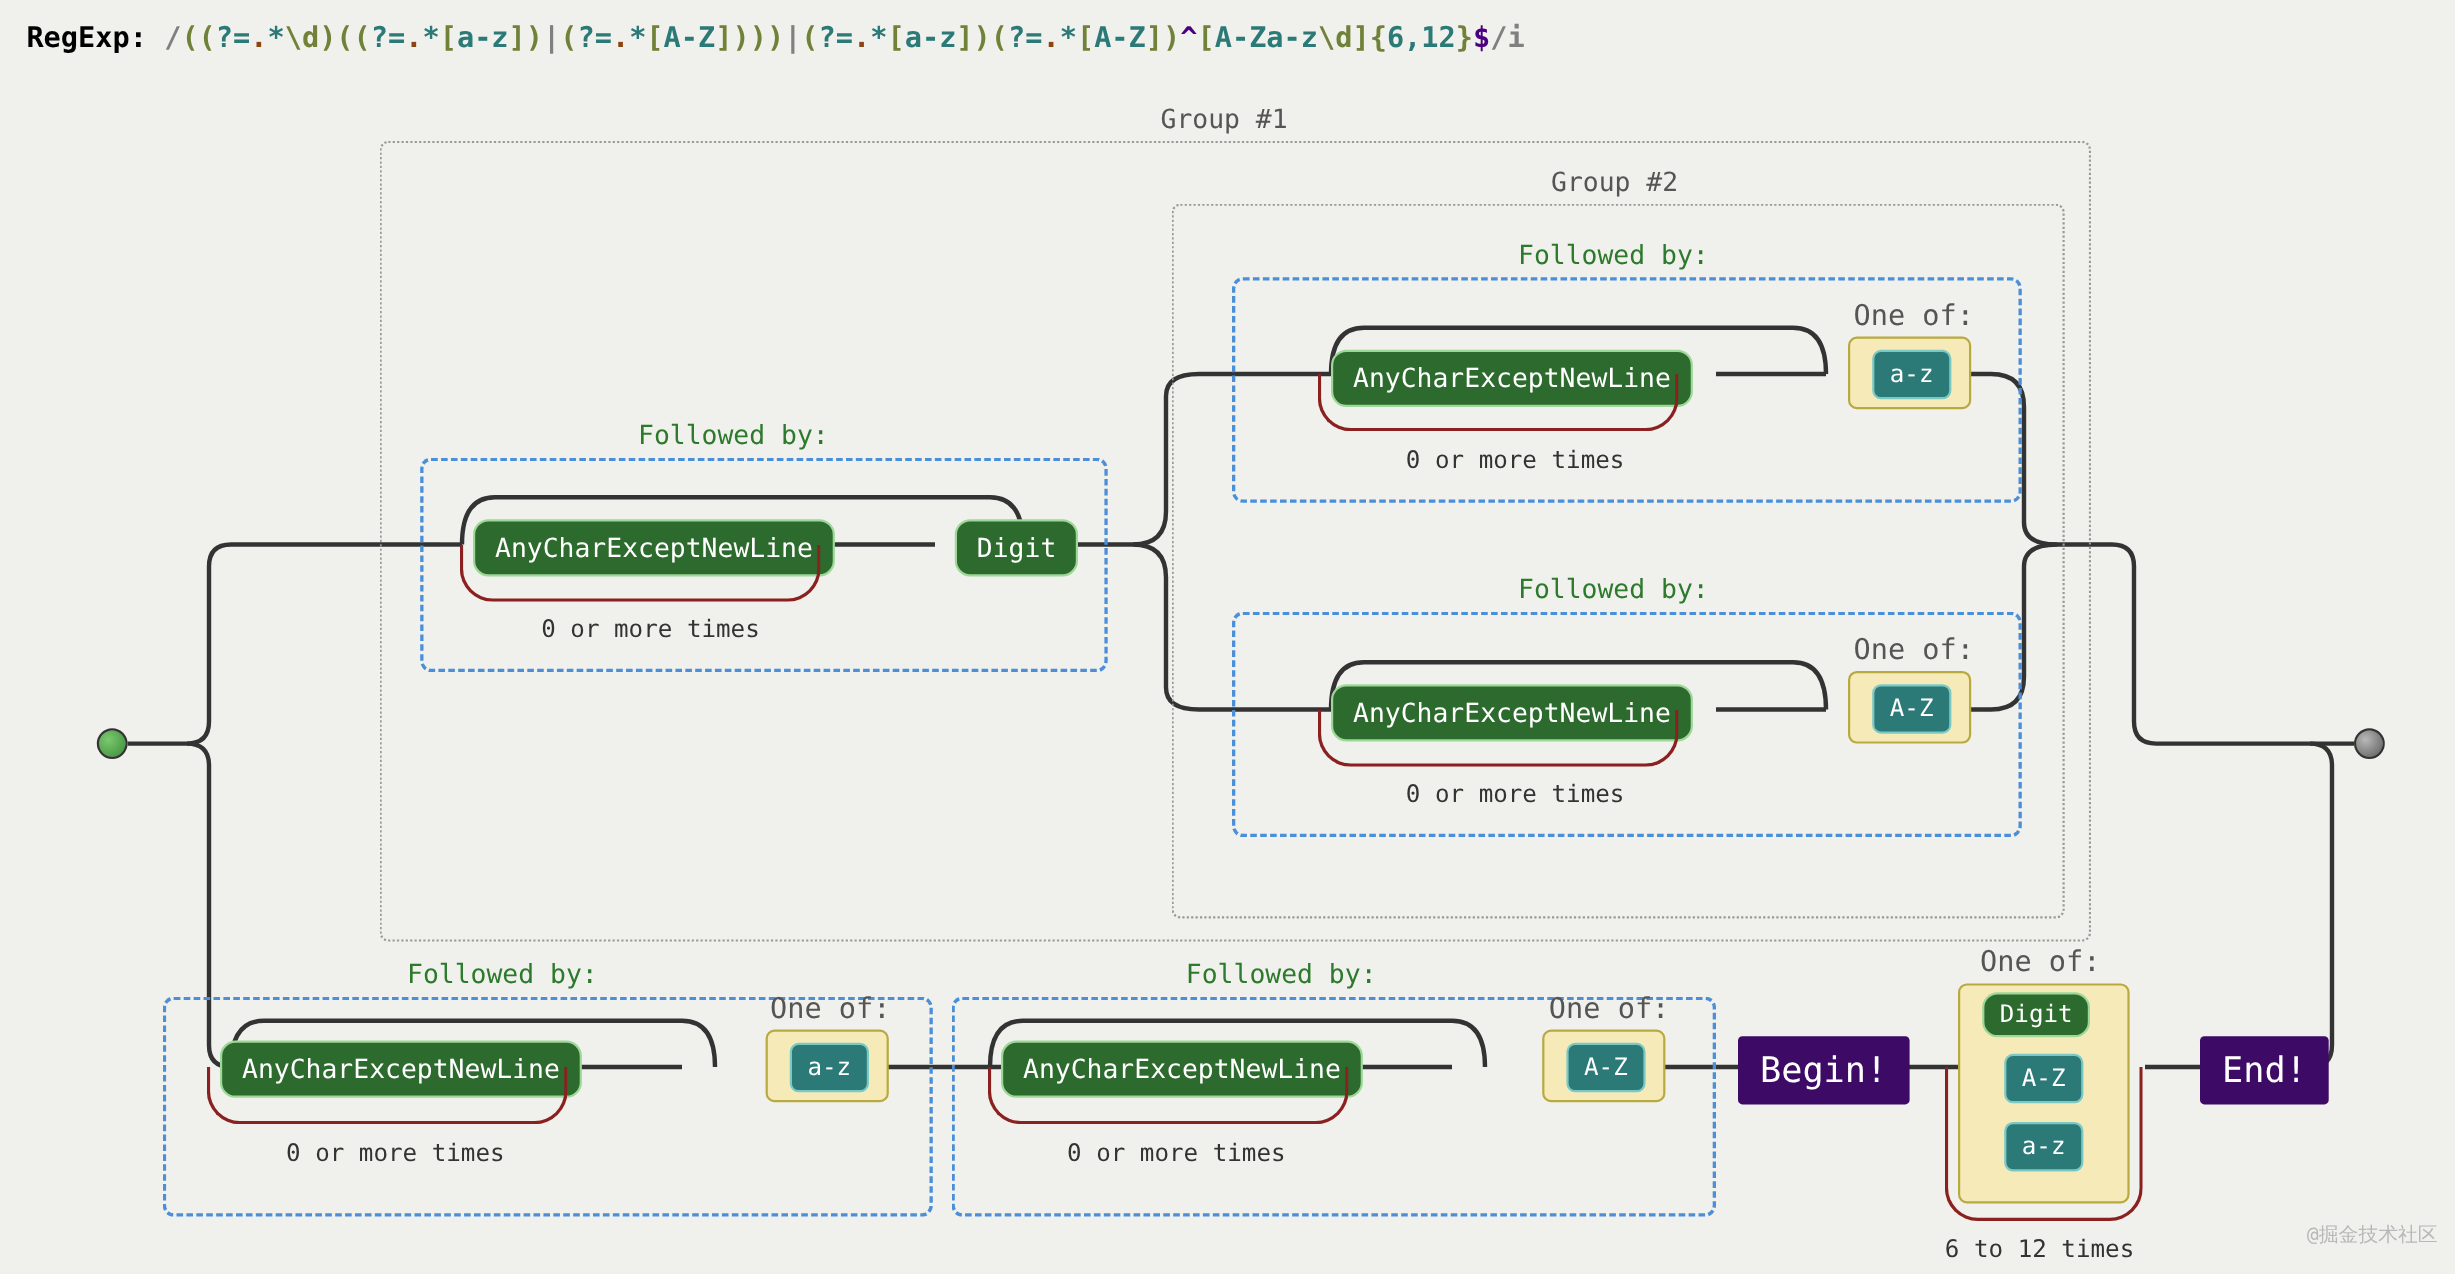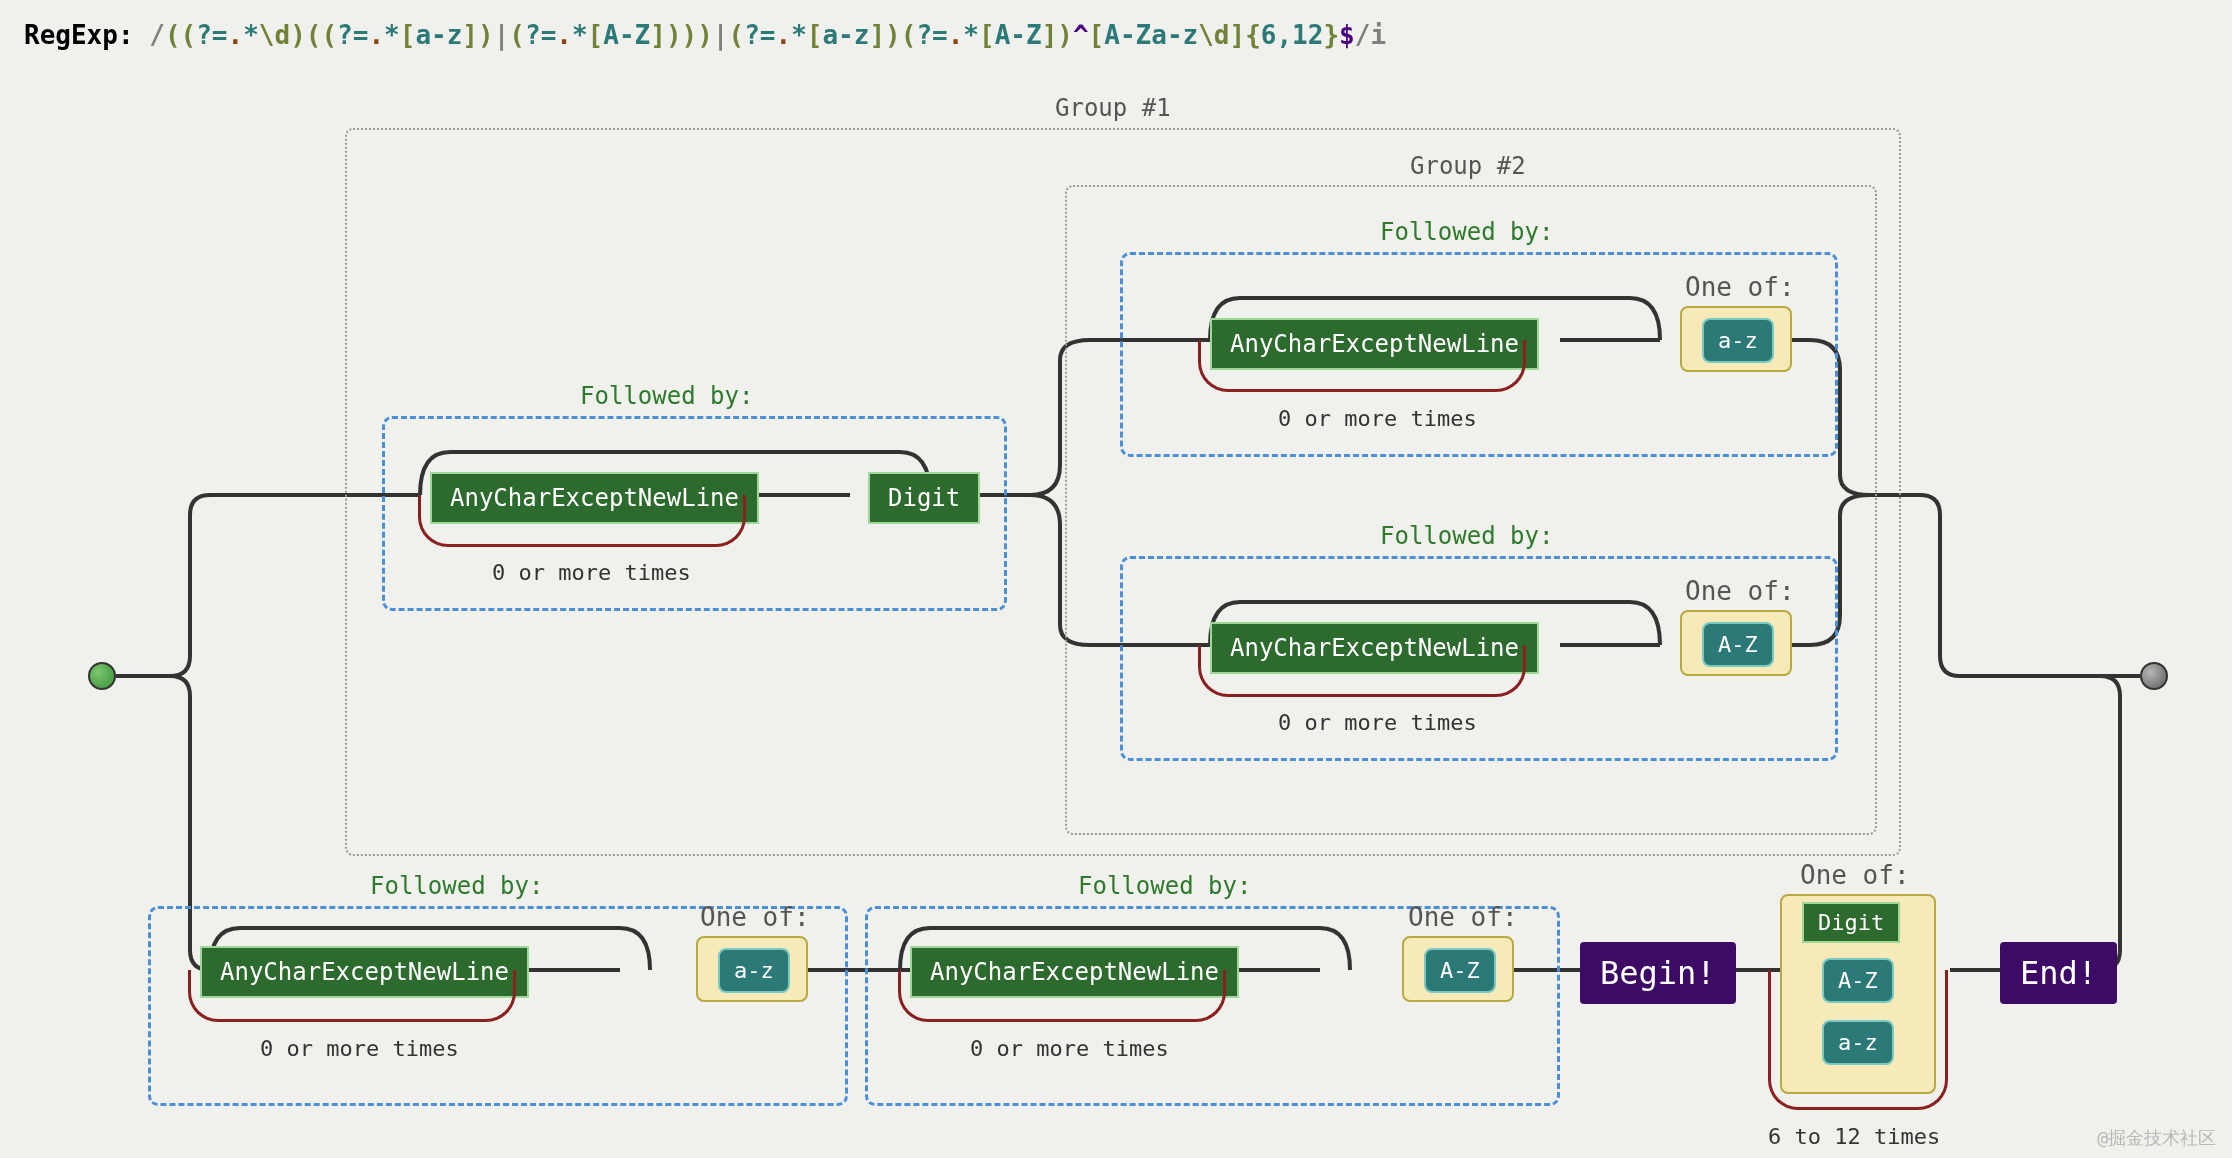--- a/index.html
+++ b/index.html
@@ -20,26 +20,26 @@
 .regexp-header .flag { color:#808080; }
 .diagram { position:absolute; top:80px; left:0; width:2232px; height:1078px; }
 .start-circle { position:absolute; width:28px; height:28px; border-radius:50%; background:radial-gradient(circle at 35% 35%, #7bc96f, #3a8b3a); border:2px solid #333; top:582px; left:88px; }
 .end-circle { position:absolute; width:28px; height:28px; border-radius:50%; background:radial-gradient(circle at 35% 35%, #b8b8b8, #5a5a5a); border:2px solid #333; top:582px; right:64px; }
 .group-box { position:absolute; border:2px dotted #999; border-radius:8px; }
 .group-label { position:absolute; color:#555; font-size:24px; }
 .followed-box { position:absolute; border:3px dashed #4b8fd9; border-radius:10px; }
 .followed-label { position:absolute; color:#2d7a2d; font-size:24px; font-weight:500; }
 .oneof-box { position:absolute; background:#f5eab8; border:2px solid #b8a940; border-radius:8px; }
 .oneof-label { position:absolute; color:#555; font-size:26px; }
-.token-green { display:inline-block; background:#2d6a2d; color:#fff; font-size:24px; padding:10px 18px; border-radius:0; border:2px solid #9dd898; position:absolute; }
+.token-green { display:inline-block; background:#2d6a2d; color:#fff; font-size:24px; padding:10px 18px; border-radius:14px; border:2px solid #9dd898; position:absolute; }
 .token-teal { display:inline-block; background:#2b7a78; color:#fff; font-size:22px; padding:8px 14px; border-radius:8px; border:2px solid #7bc9c5; position:absolute; }
 .token-purple { display:inline-block; background:#3d0b66; color:#fff; font-size:32px; padding:12px 20px; border-radius:4px; position:absolute; }
 .repeat-label { position:absolute; color:#333; font-size:22px; }
 .repeat-arc { position:absolute; border:3px solid #8b2020; border-top:none; border-radius:0 0 30px 30px; }
-.watermark { position:absolute; bottom:8px; right:16px; color:#b8b8b8; font-size:18px;text-align:right; }
+.watermark { position:absolute; bottom:24px; right:16px; color:#b8b8b8; font-size:18px;text-align:right; }
 svg.rails { position:absolute; top:0; left:0; width:2232px; height:1078px; pointer-events:none; }
 svg.rails path { fill:none; stroke:#333; stroke-width:4; }
 </style>
 </head>
 <body>
 
 <div class="regexp-header">
   <span class="label">RegExp:</span>
   <span>
     <span class="slash">/</span><span class="paren">((</span><span class="question-eq">?=</span><span class="dot">.</span><span class="star">*</span><span class="escape">\d</span><span class="paren">)((</span><span class="question-eq">?=</span><span class="dot">.</span><span class="star">*</span><span class="bracket">[</span><span class="range">a-z</span><span class="bracket">]</span><span class="paren">)</span><span class="pipe">|</span><span class="paren">(</span><span class="question-eq">?=</span><span class="dot">.</span><span class="star">*</span><span class="bracket">[</span><span class="range">A-Z</span><span class="bracket">]</span><span class="paren">)))</span><span class="pipe">|</span><span class="paren">(</span><span class="question-eq">?=</span><span class="dot">.</span><span class="star">*</span><span class="bracket">[</span><span class="range">a-z</span><span class="bracket">]</span><span class="paren">)(</span><span class="question-eq">?=</span><span class="dot">.</span><span class="star">*</span><span class="bracket">[</span><span class="range">A-Z</span><span class="bracket">]</span><span class="paren">)</span><span class="anchor">^</span><span class="bracket">[</span><span class="range">A-Za-z</span><span class="escape">\d</span><span class="bracket">]</span><span class="quant">{</span><span class="range">6,12</span><span class="quant">}</span><span class="anchor">$</span><span class="slash">/</span><span class="flag">i</span>

